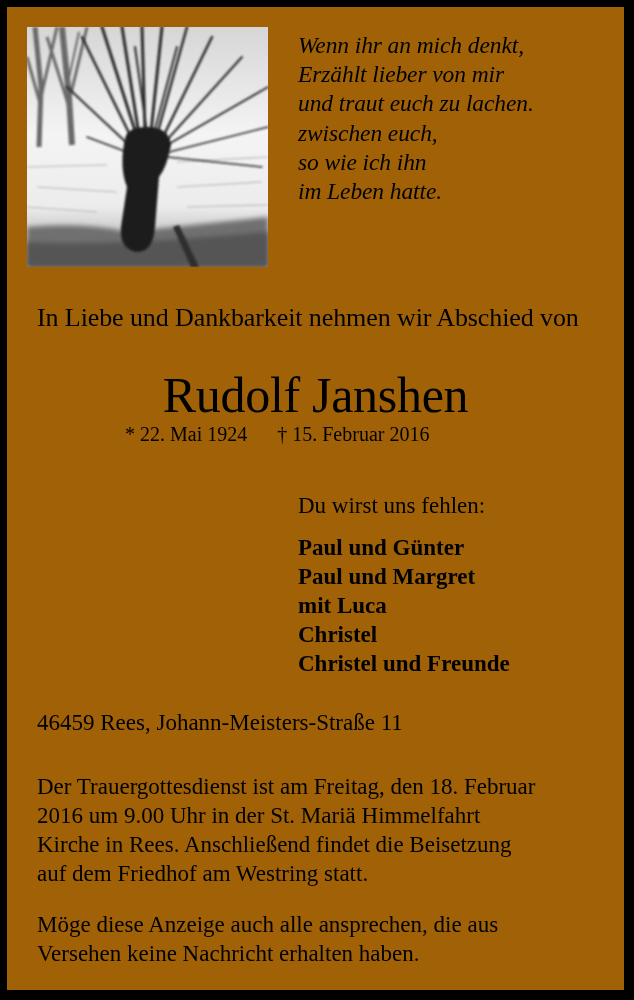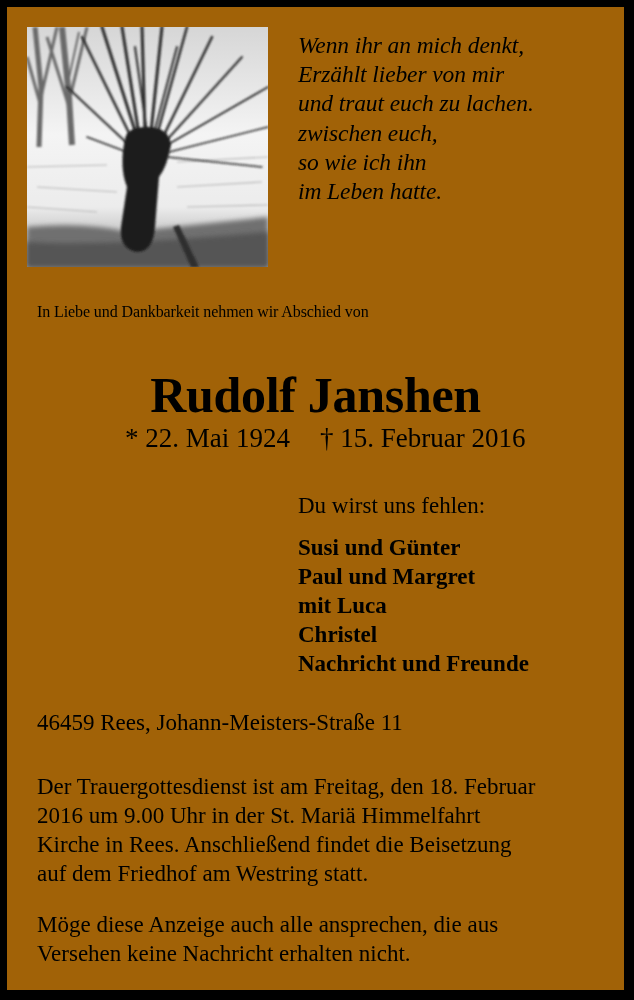--- a/index.html
+++ b/index.html
@@ -40,42 +40,42 @@
       font-style: italic;
       font-size: 23.5px;
       line-height: 29.2px;
       letter-spacing: -0.1px;
     }
     .poem div { white-space: nowrap; }
     .intro {
       position: absolute;
       left: 30px;
       top: 296px;
-      font-size: 16px;
+      font-size: 26px;
       white-space: nowrap;
       letter-spacing: -0.1px;
       text-align: center;
     }
     .name {
       position: absolute;
       left: 0;
       width: 617px;
       top: 358px;
       text-align: center;
-      font-weight: bold;
+      font-weight: normal;
       font-size: 50px;
       line-height: 60px;
       letter-spacing: -0.3px;
       white-space: nowrap;
     }
     .dates {
       position: absolute;
       left: 118px;
       top: 416px;
-      font-size: 27px;
+      font-size: 20px;
       white-space: nowrap;
     }
     .dates .gap { display: inline-block; width: 30px; }
     .miss {
       position: absolute;
       left: 291px;
       top: 486px;
       font-size: 23px;
       white-space: nowrap;
     }
@@ -194,34 +194,34 @@
 
   <div class="name">Rudolf Janshen</div>
 
   <div class="dates">
     <span>* 22. Mai 1924</span><span class="gap"></span><span>† 15. Februar 2016</span>
   </div>
 
   <div class="miss">Du wirst uns fehlen:</div>
 
   <div class="family">
-    <div>Susi und Günter</div>
+    <div>Paul und Günter</div>
     <div>Paul und Margret</div>
     <div>mit Luca</div>
     <div>Christel</div>
-    <div>Nachricht und Freunde</div>
+    <div>Christel und Freunde</div>
   </div>
 
   <div class="address">46459 Rees, Johann-Meisters-Straße 11</div>
 
   <div class="service">
     <div>Der Trauergottesdienst ist am Freitag, den 18. Februar</div>
     <div>2016 um 9.00 Uhr in der St. Mariä Himmelfahrt</div>
     <div>Kirche in Rees. Anschließend findet die Beisetzung</div>
     <div>auf dem Friedhof am Westring statt.</div>
   </div>
 
   <div class="note">
     <div>Möge diese Anzeige auch alle ansprechen, die aus</div>
-    <div>Versehen keine Nachricht erhalten nicht.</div>
+    <div>Versehen keine Nachricht erhalten haben.</div>
   </div>
 
 </div>
 
 </body></html>

